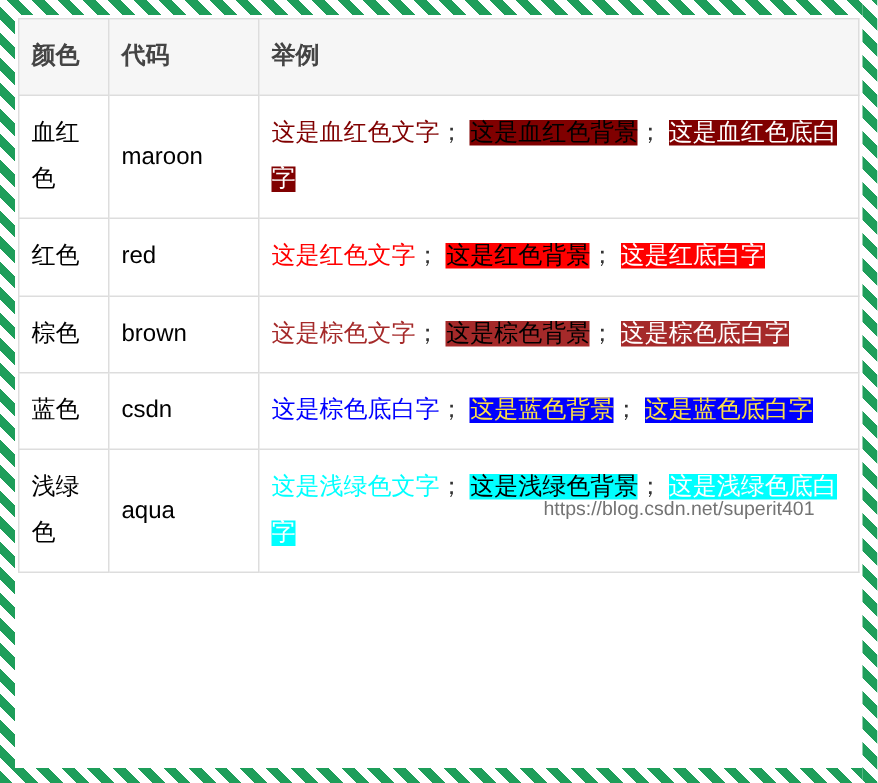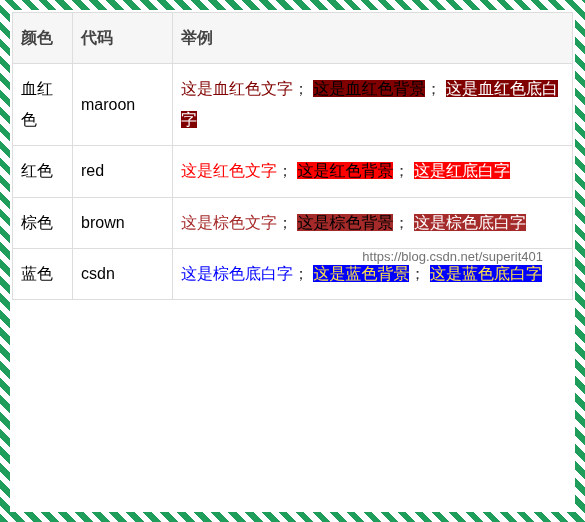--- a/index.html
+++ b/index.html
@@ -122,17 +122,26 @@
     </tr>
     <tr>
       <td>蓝色</td>
       <td>csdn</td>
       <td>
         <span class="fg-blue">这是棕色底白字</span><span class="sep">；</span>
         <span class="bg-blue">这是蓝色背景</span><span class="sep">；</span>
         <span class="inv-blue">这是蓝色底白字</span>
       </td>
     </tr>
+    <tr>
+      <td>浅绿色</td>
+      <td>aqua</td>
+      <td>
+        <span class="fg-aqua">这是浅绿色文字</span><span class="sep">；</span>
+        <span class="bg-aqua">这是浅绿色背景</span><span class="sep">；</span>
+        <span class="inv-aqua">这是浅绿色底白字</span>
+      </td>
+    </tr>
   </tbody>
 </table>
 <div class="watermark">https://blog.csdn.net/superit401</div>
 </div>
 </div>
 
 </body></html>

